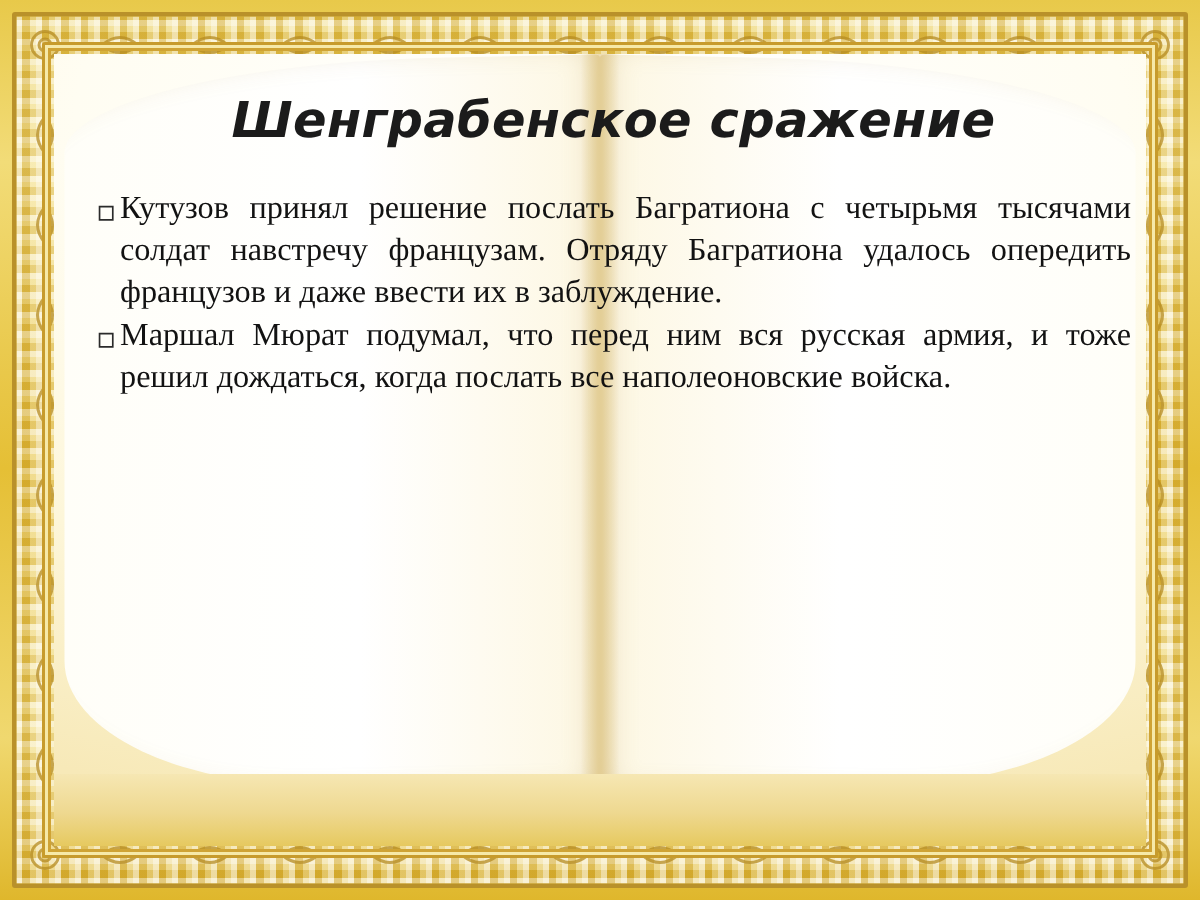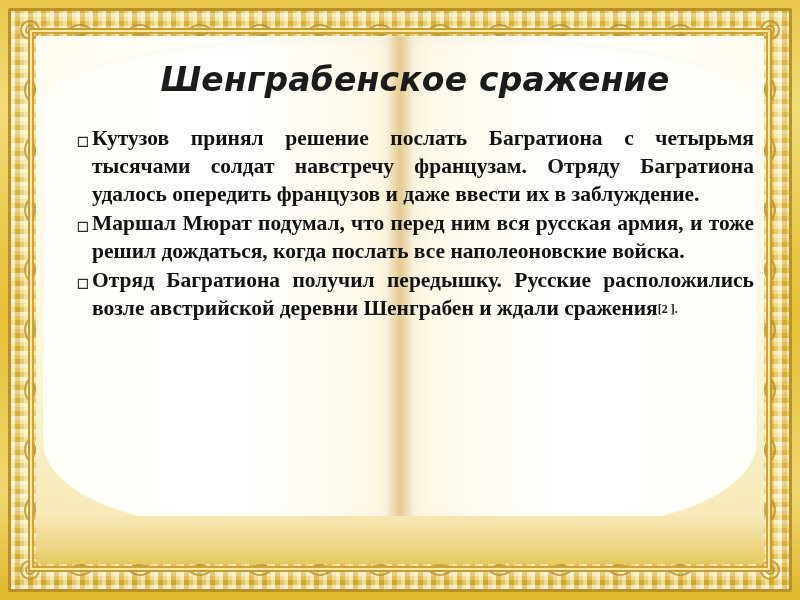--- a/index.html
+++ b/index.html
@@ -118,40 +118,39 @@
     height: 10px;
     background: repeating-linear-gradient(0deg, #f3e4b6 0px, #f3e4b6 2px, #e8d28d 2px, #e8d28d 4px);
     opacity: 0.8;
   }
   .page-edge.left  { left: 2%;  width: 46%; border-radius: 0 0 40% 10%; }
   .page-edge.right { right: 2%; width: 46%; border-radius: 0 0 10% 40%; }
 
   
   .content {
     position: absolute;
-    left: 76px;
+    left: 64px;
     right: 46px;
     top: 60px;
     z-index: 5;
   }
   .slide-title {
     text-align: center;
     font-family: "DejaVu Sans", sans-serif;
     font-weight: bold;
     font-style: italic;
     font-size: 33px;
     color: #1b1b1b;
     letter-spacing: 0.2px;
     margin: 0 0 26px 0;
   }
   .bullets {
     margin: 0;
     padding: 0;
     list-style: none;
-    font-weight: bold;
   }
   .bullet {
     position: relative;
     font-family: "Liberation Serif", serif;
     font-size: 21.5px;
     line-height: 1.30;
     color: #121212;
     text-align: justify;
     text-justify: inter-word;
     padding-left: 16px;
@@ -263,19 +262,16 @@
     <ul class="bullets">
 
       <li class="bullet">
         <span class="marker hollow"></span><span>Кутузов принял решение послать Багратиона с четырьмя тысячами солдат навстречу французам. Отряду Багратиона удалось опередить французов и даже ввести их в заблуждение.</span>
       </li>
 
       <li class="bullet">
         <span class="marker hollow"></span><span> Маршал Мюрат подумал, что перед ним вся русская армия, и тоже решил дождаться, когда послать все наполеоновские войска.</span>
       </li>
 
-      <li class="bullet">
-        <span class="marker hollow"></span><span>Отряд Багратиона получил передышку. Русские расположились возле австрийской деревни Шенграбен и ждали сражения</span><span class="ref">[2 ].</span>
-      </li>
 
     </ul>
   </div>
 </div>
 
 </body></html>

